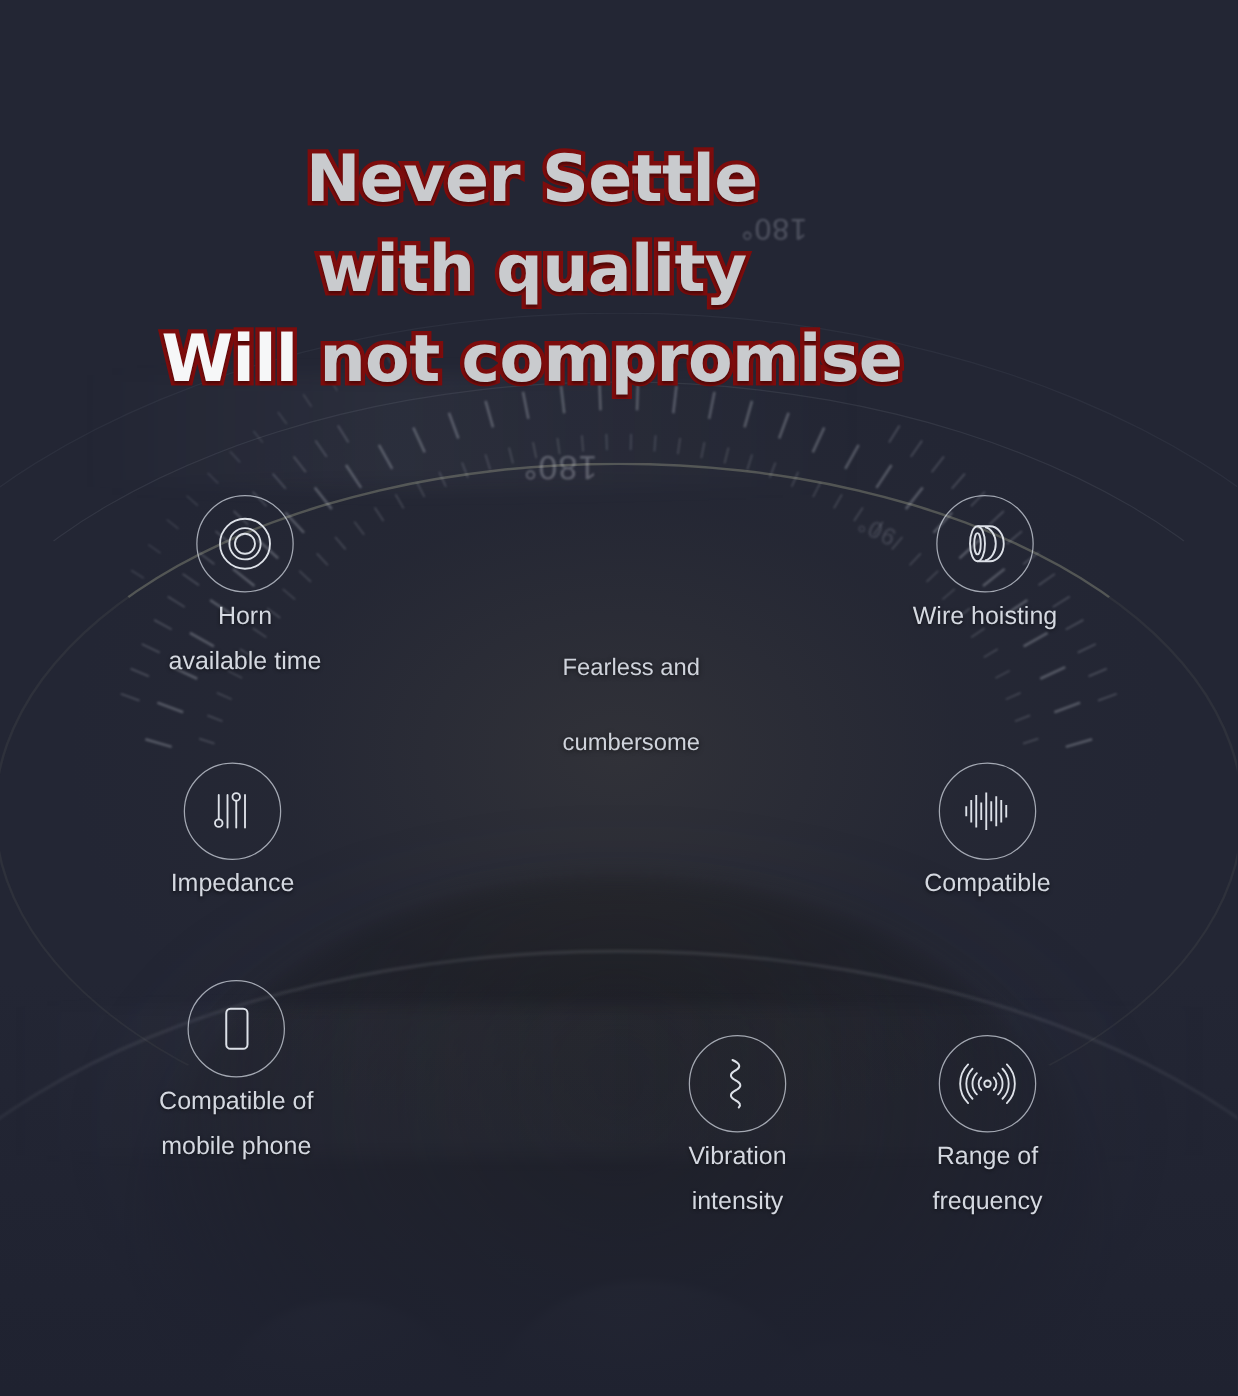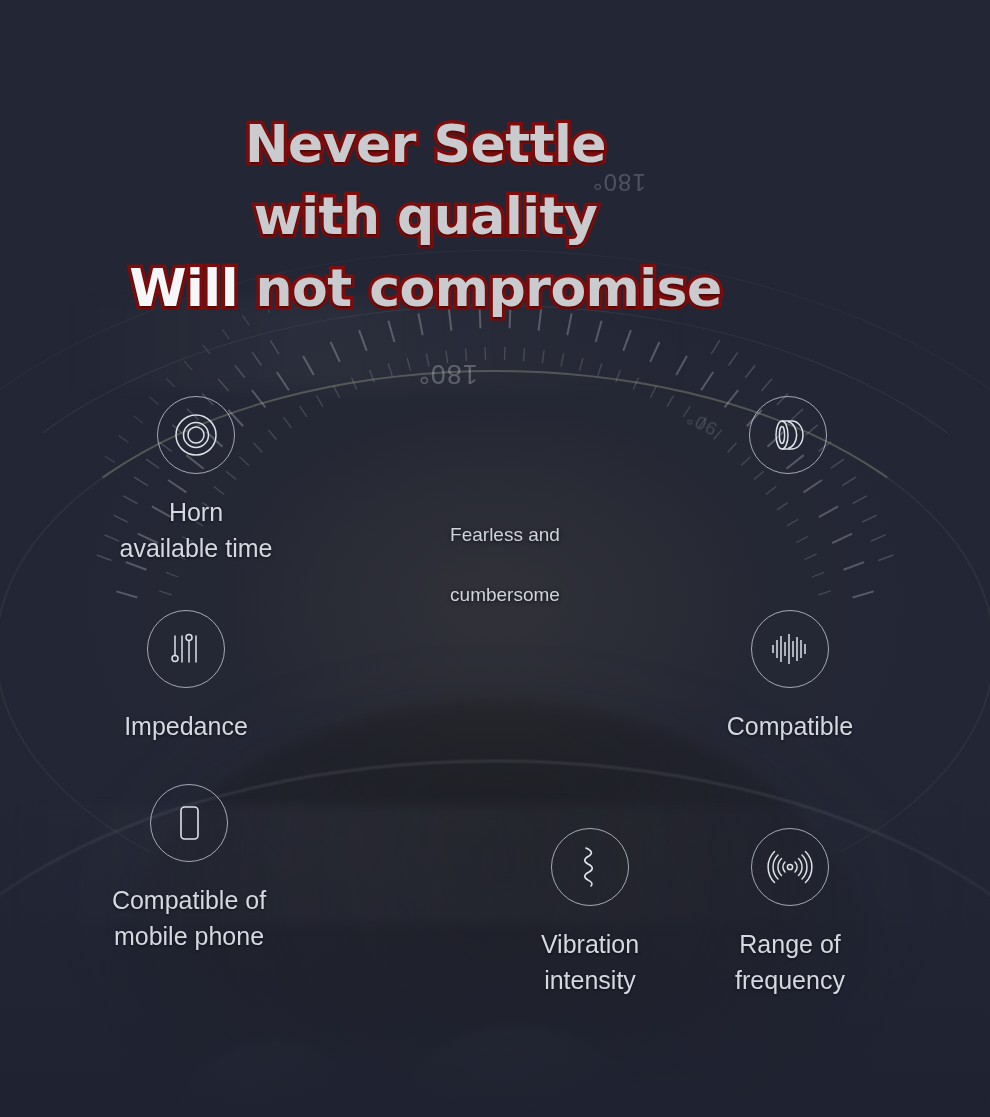--- a/index.html
+++ b/index.html
@@ -143,23 +143,23 @@
     z-index:5;
   }
   .icon-circle {
     width:78px; height:78px;
     margin:0 auto;
     border:1.6px solid rgba(214,219,228,0.72);
     border-radius:50%;
     display:flex; align-items:center; justify-content:center;
   }
   .feature .label {
-    margin-top:20px;
+    margin-top:1px;
     color:#d4d8e0;
-    font-size:25px;
+    font-size:20px;
     line-height:36px;
     font-family:"Liberation Sans", sans-serif;
     white-space:pre-line;
     text-shadow:0 1px 3px rgba(0,0,0,0.55);
   }
 
   .center-text {
     position:absolute;
     left:345px; top:505px;
     width:320px;
@@ -377,20 +377,21 @@
     <div class="icon-circle">
       <svg width="44" height="44" viewBox="0 0 44 44">
         <g fill="none" stroke="#dde1e8" stroke-width="1.5">
           <path d="M16 8 H26 A11 14 0 0 1 26 36 H16"></path>
           <ellipse cx="16" cy="22" rx="6" ry="14"></ellipse>
           <ellipse cx="16" cy="22" rx="2.6" ry="8.5"></ellipse>
           <path d="M22 8.6 A10.4 13.6 0 0 1 22 35.4"></path>
         </g>
       </svg>
     </div>
+    <div class="label">Wire hoisting</div>
   </div>
 
   <div class="feature f-imp">
     <div class="icon-circle">
       <svg width="40" height="40" viewBox="0 0 40 40">
         <g fill="none" stroke="#dde1e8" stroke-width="1.5" stroke-linecap="round">
           <line x1="9" y1="7" x2="9" y2="26"></line>
           <circle cx="9" cy="29.5" r="3"></circle>
           <line x1="16" y1="7" x2="16" y2="33"></line>
           <line x1="23" y1="12" x2="23" y2="33"></line>

